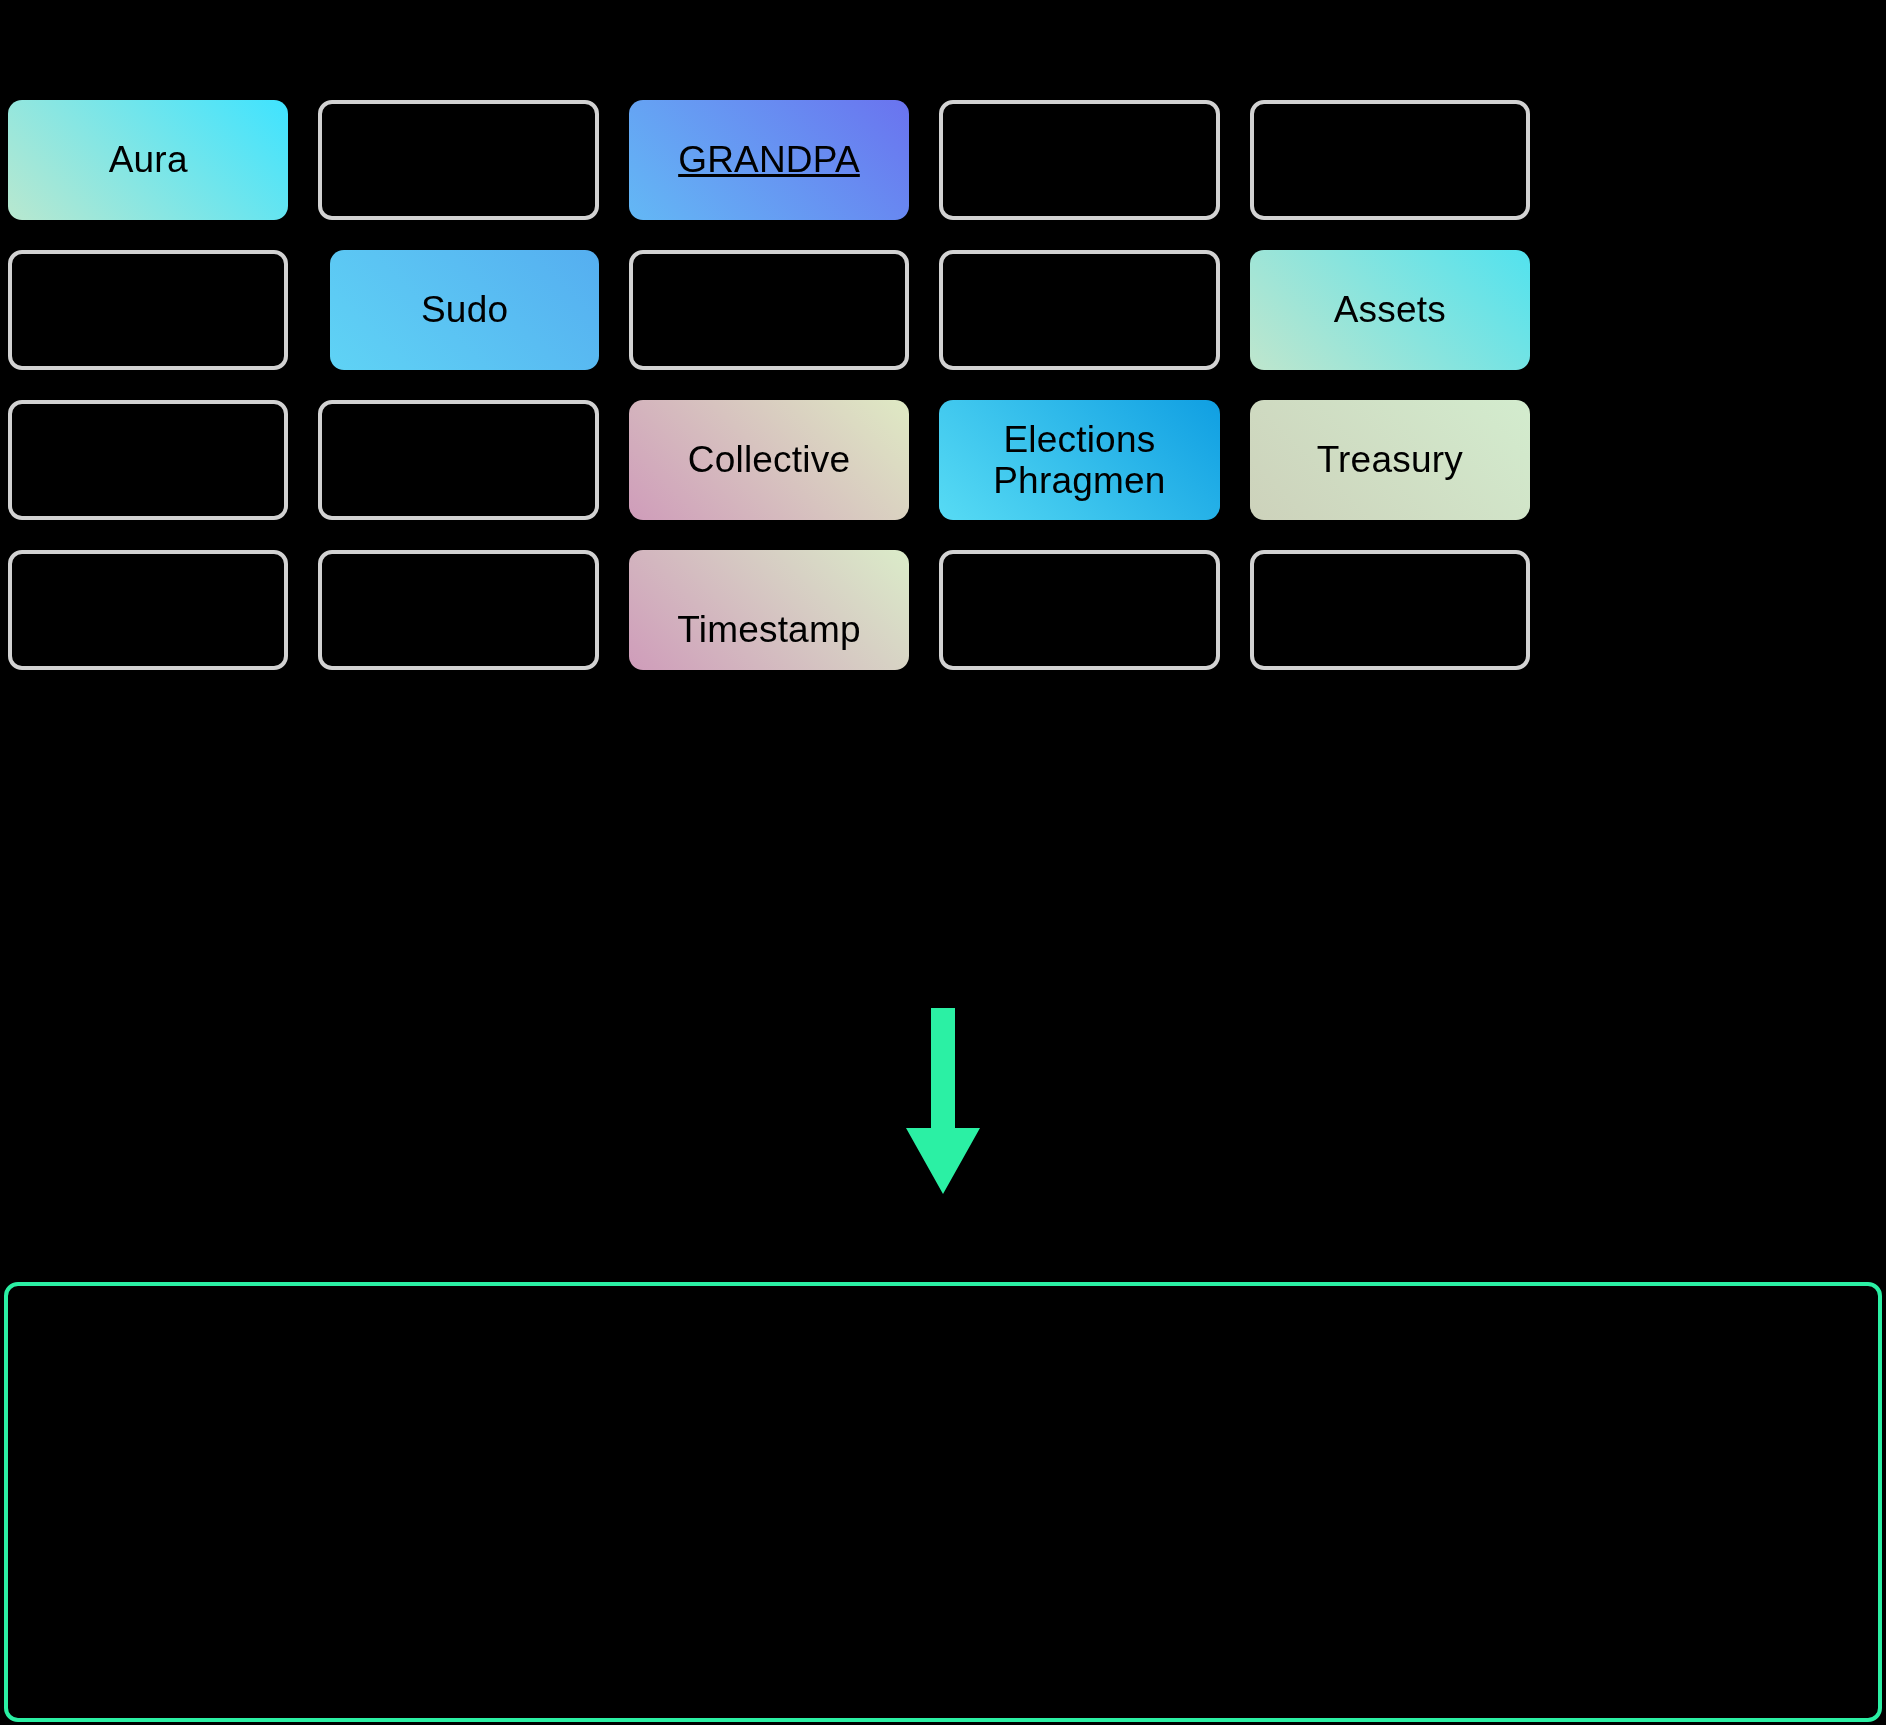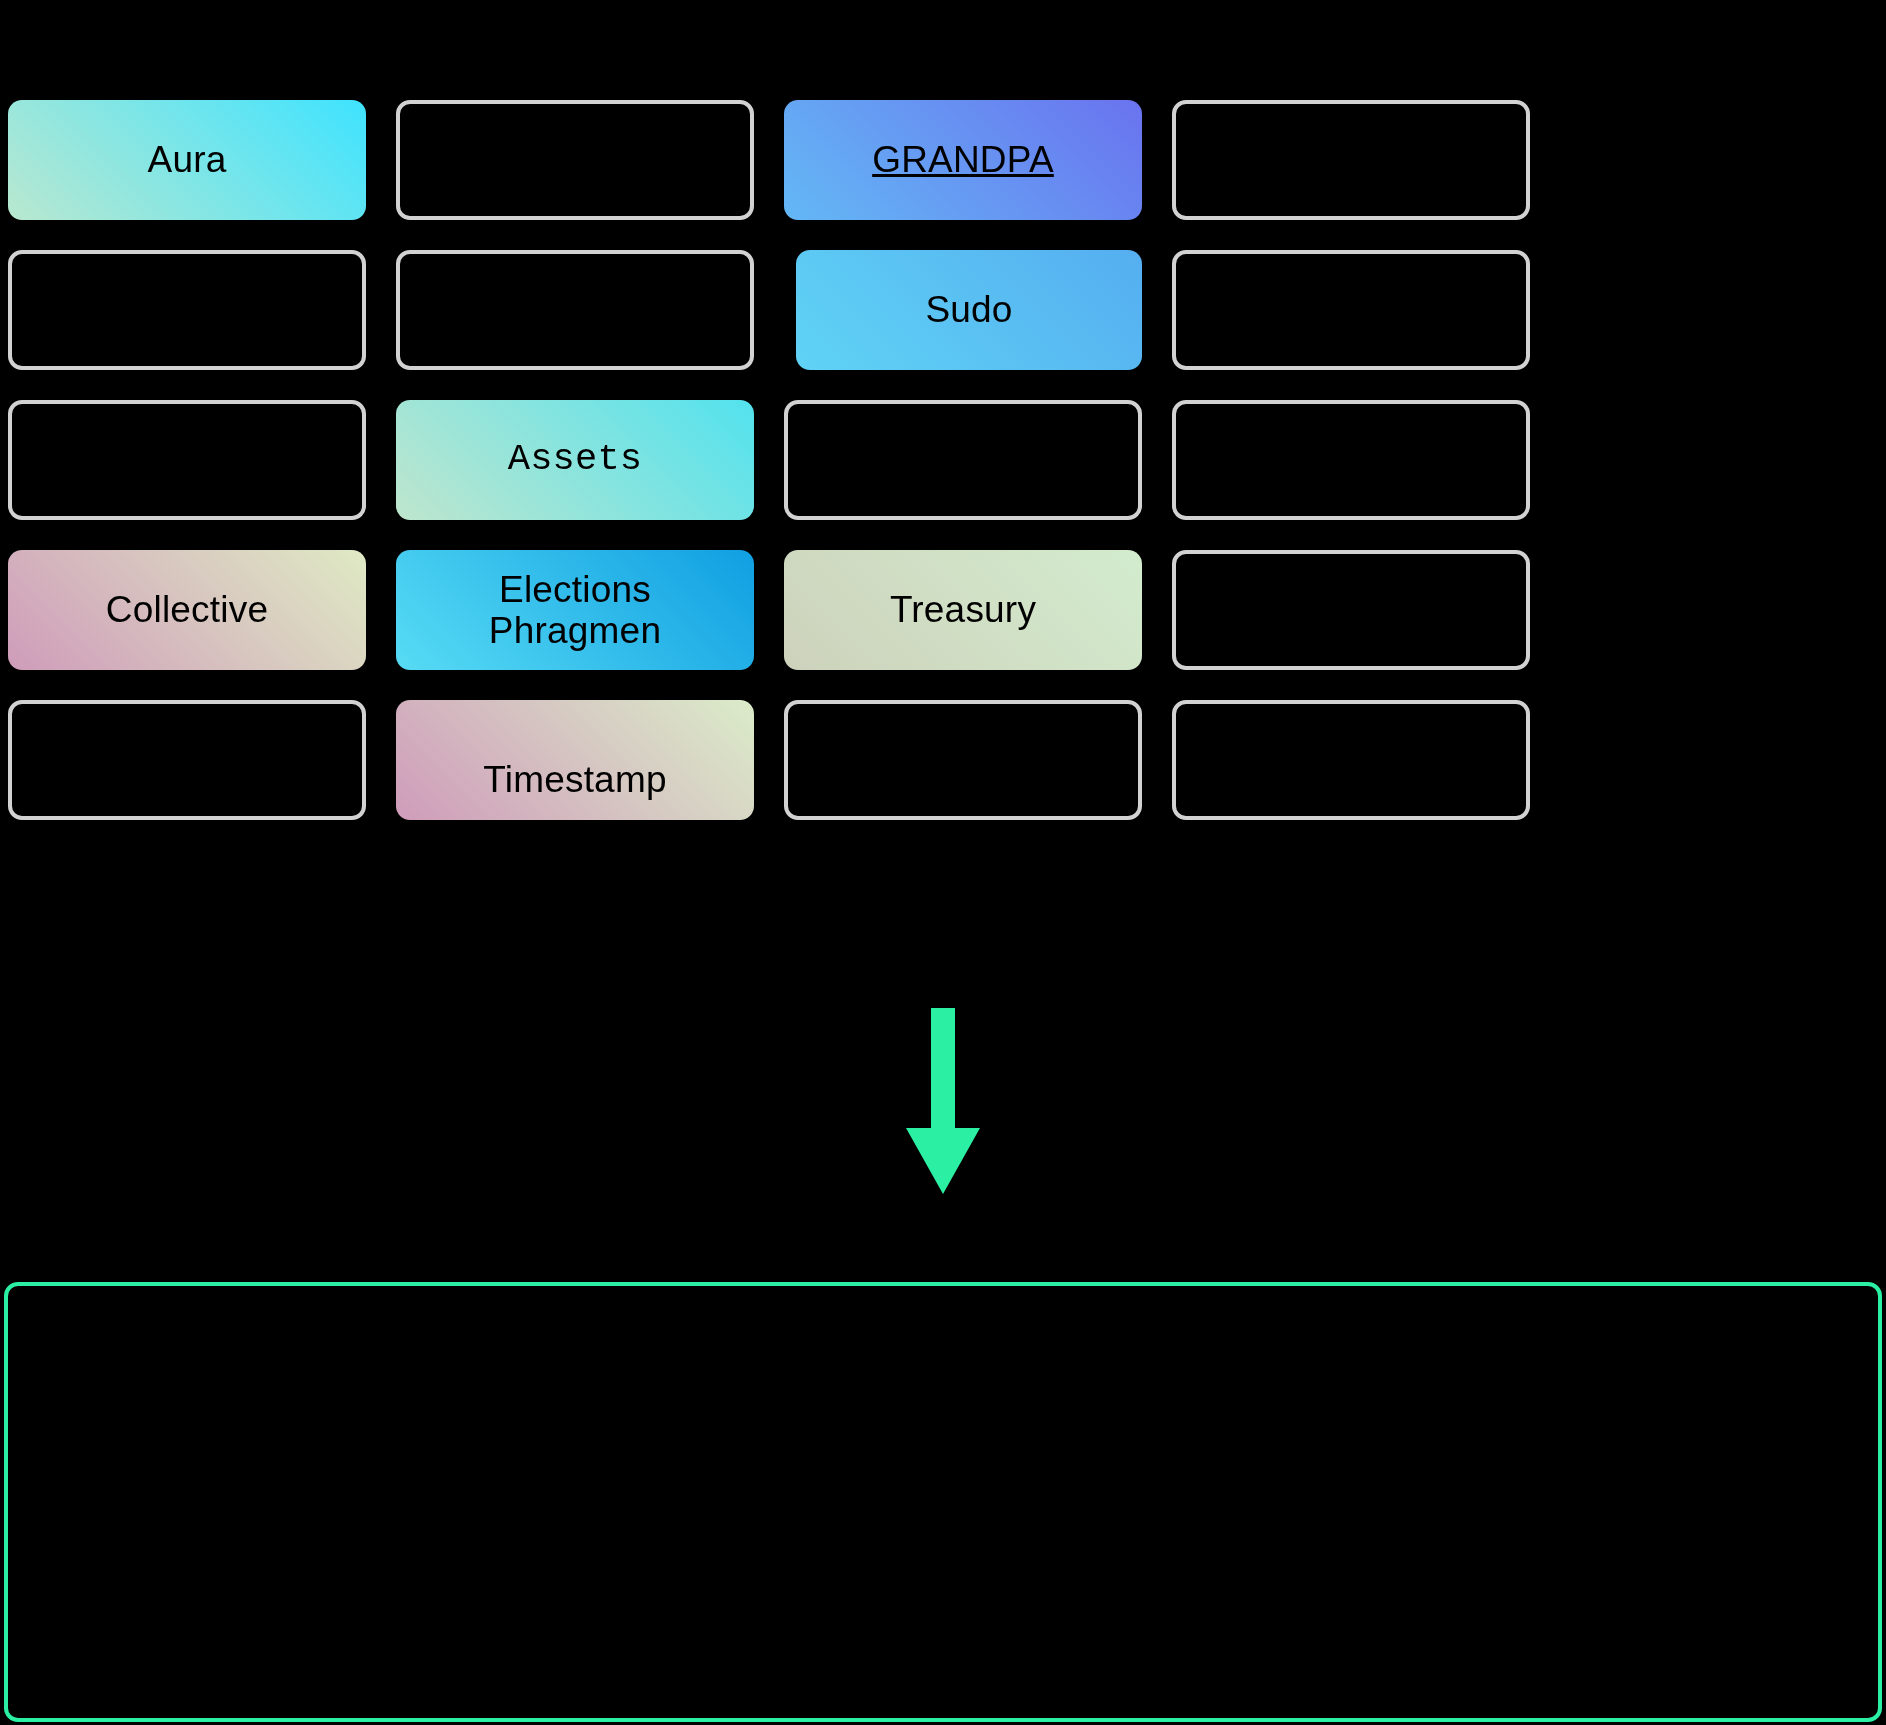--- a/index.html
+++ b/index.html
@@ -19,21 +19,21 @@
     background: #000000;
   }
 
   
   .pallet-grid {
     position: absolute;
     left: 0;
     top: 0;
     width: 1538px;
     display: grid;
-    grid-template-columns: repeat(4, 1fr);
+    grid-template-columns: repeat(5, 1fr);
     column-gap: 48px;
     row-gap: 36px;
     padding: 100px 8px 0 8px;
     gap: 30px;
   }
 
   .pallet {
     height: 120px;
     border-radius: 14px;
     display: flex;
@@ -117,21 +117,21 @@
       <div class="pallet filled" style="background: linear-gradient(45deg, rgb(95, 211, 245) 0%, rgb(85, 174, 240) 100%); margin-left: 12px;">
         <span style="white-space: pre-line;">Sudo</span>
       </div>
       <div class="pallet empty" style="border-color: rgb(210, 210, 210);">
         <span style="white-space: pre-line;"></span>
       </div>
       <div class="pallet empty" style="border-color: rgb(210, 210, 210);">
         <span style="white-space: pre-line;"></span>
       </div>
       <div class="pallet filled" style="background: linear-gradient(45deg, rgb(191, 230, 205) 0%, rgb(82, 226, 238) 100%);">
-        <span style="white-space: pre-line; font-family: Liberation Mono, monospace;">Assets</span>
+        <span style="white-space: pre-line;">Assets</span>
       </div>
       <div class="pallet empty" style="border-color: rgb(210, 210, 210);">
         <span style="white-space: pre-line;"></span>
       </div>
       <div class="pallet empty" style="border-color: rgb(210, 210, 210);">
         <span style="white-space: pre-line;"></span>
       </div>
       <div class="pallet filled" style="background: linear-gradient(45deg, rgb(207, 156, 186) 0%, rgb(223, 234, 196) 100%);">
         <span style="white-space: pre-line;">Collective</span>
       </div>

